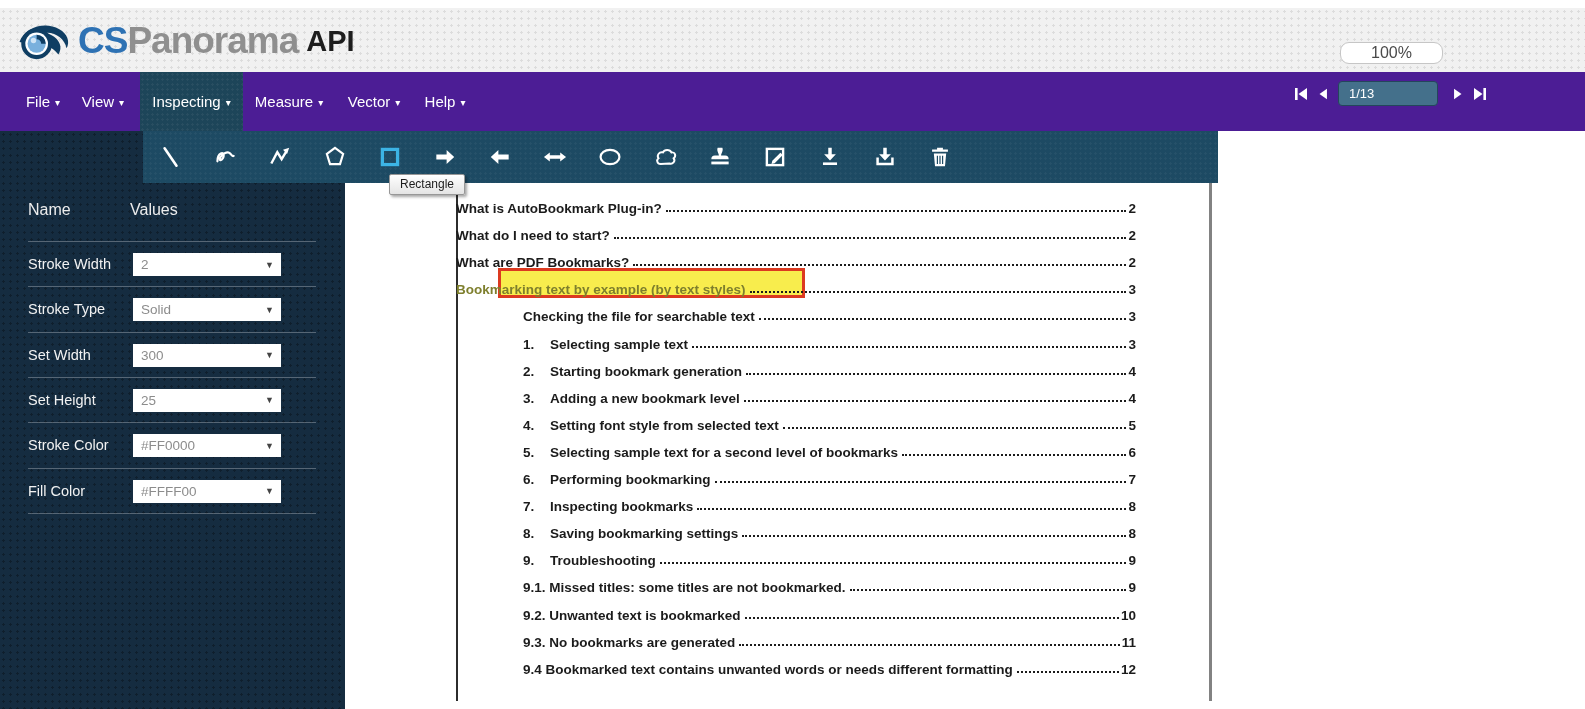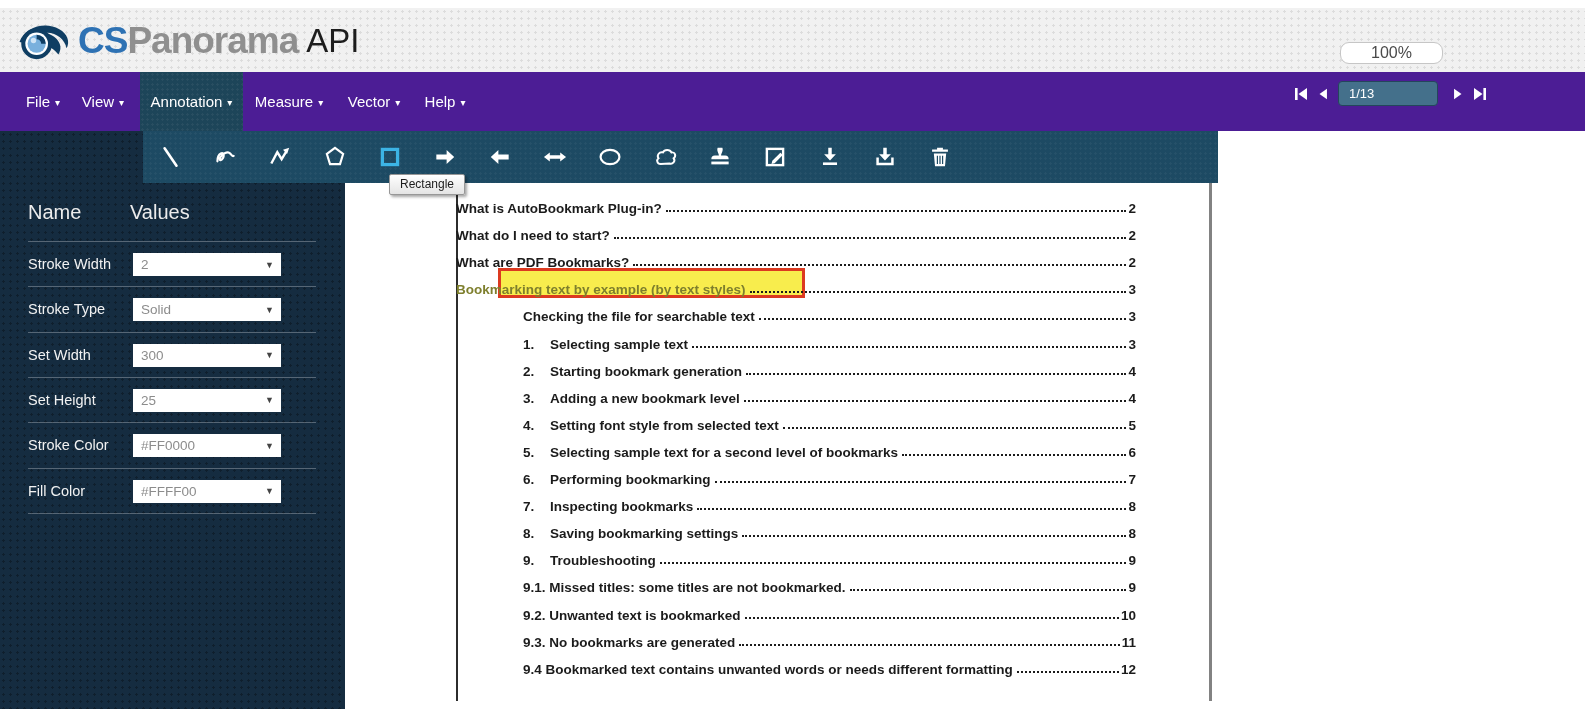--- a/index.html
+++ b/index.html
@@ -14,21 +14,21 @@
   #top-strip { left:0; top:0; width:1585px; height:8px; background:#ffffff; }
   #header {
     left:0; top:8px; width:1585px; height:64px; background:#f1f1f1;
     background-image:radial-gradient(#dcdcdc 1px, transparent 1.2px);
     background-size:7px 7px;
   }
   #logo { left:14px; top:10px; height:46px; display:flex; align-items:center;text-align:center; }
   #logo svg { display:block; margin-right:6px; }
   .brand-cs  { font-size:37px; font-weight:800; color:#2e72b4; letter-spacing:-1px; }
   .brand-pan { font-size:37px; font-weight:700; color:#8f8f8f; letter-spacing:-1px; }
-  .brand-api { font-size:33px; font-weight:400; color:#1d1d1d; margin-left:8px; letter-spacing:0; }
+  .brand-api { font-size:29px; font-weight:700; color:#1d1d1d; margin-left:8px; letter-spacing:0; }
   #zoom-box {
     left:1340px; top:34px; width:103px; height:22px;
     background:#ffffff; border:1px solid #c6c6c6; border-radius:9px;
     color:#4a4a4a; font-size:16px; text-align:center; line-height:20px;
   }
 
   
   #menubar { left:0; top:72px; width:1585px; height:59px; background:#4c1d95; }
   .menu-item {
     position:absolute; top:0; height:59px; line-height:59px; text-align:center;
@@ -69,21 +69,21 @@
     box-shadow:2px 2px 3px rgba(0,0,0,.35);
     color:#1c1c1c; font-size:12px;
   }
 
   
   #sidebar {
     left:0; top:131px; width:345px; height:578px; background:#152c40;
     background-image:radial-gradient(rgba(0,0,0,.30) 1px, transparent 1.2px);
     background-size:7px 7px; z-index:2;
   }
-  .sb-col-head { position:absolute; color:#ececec; font-size:20px; top:70px; }
+  .sb-col-head { position:absolute; color:#ececec; font-size:16px; top:70px; }
   #sb-head-name { left:28px; } #sb-head-values { left:130px; }
   .sb-divider { position:absolute; left:28px; width:288px; height:1px; background:rgba(255,255,255,.28); }
   .sb-row-label { position:absolute; left:28px; color:#f2f2f2; font-size:14.5px; }
   .sb-select {
     position:absolute; left:133px; width:148px; height:23px; background:#ffffff;
     display:flex; align-items:center; justify-content:space-between;
     padding:0 7px 0 8px; cursor:pointer;
   }
   .sb-select .val { color:#8c8c8c; font-size:13.5px; }
   .sb-select .caret { color:#444; font-size:9px; }
@@ -124,21 +124,21 @@
     <span class="brand-cs">CS</span>
     <span class="brand-pan">Panorama</span>
     <span class="brand-api">API</span>
   </div>
   <div class="abs" id="zoom-box">100%</div>
 </div>
 
 <div class="abs" id="menubar">
     <div class="menu-item" style="left: 14px; width: 58px;"><span>File</span><span class="menu-caret">▾</span></div>
     <div class="menu-item" style="left: 74px; width: 58px;"><span>View</span><span class="menu-caret">▾</span></div>
-    <div class="menu-item active" style="left: 140px; width: 103px;"><span>Annotation</span><span class="menu-caret">▾</span></div>
+    <div class="menu-item active" style="left: 140px; width: 103px;"><span>Inspecting</span><span class="menu-caret">▾</span></div>
     <div class="menu-item" style="left: 244px; width: 90px;"><span>Measure</span><span class="menu-caret">▾</span></div>
     <div class="menu-item" style="left: 332px; width: 84px;"><span>Vector</span><span class="menu-caret">▾</span></div>
     <div class="menu-item" style="left: 410px; width: 70px;"><span>Help</span><span class="menu-caret">▾</span></div>
   </div>
 
 <div id="page-nav">
   <div class="nav-btn">
     <svg width="16" height="16" viewBox="0 0 16 16">
         <rect x="2" y="2" width="2.6" height="12" fill="#fff"></rect>
         <path d="M14 2 L5.5 8 L14 14 Z" fill="#fff"></path>

